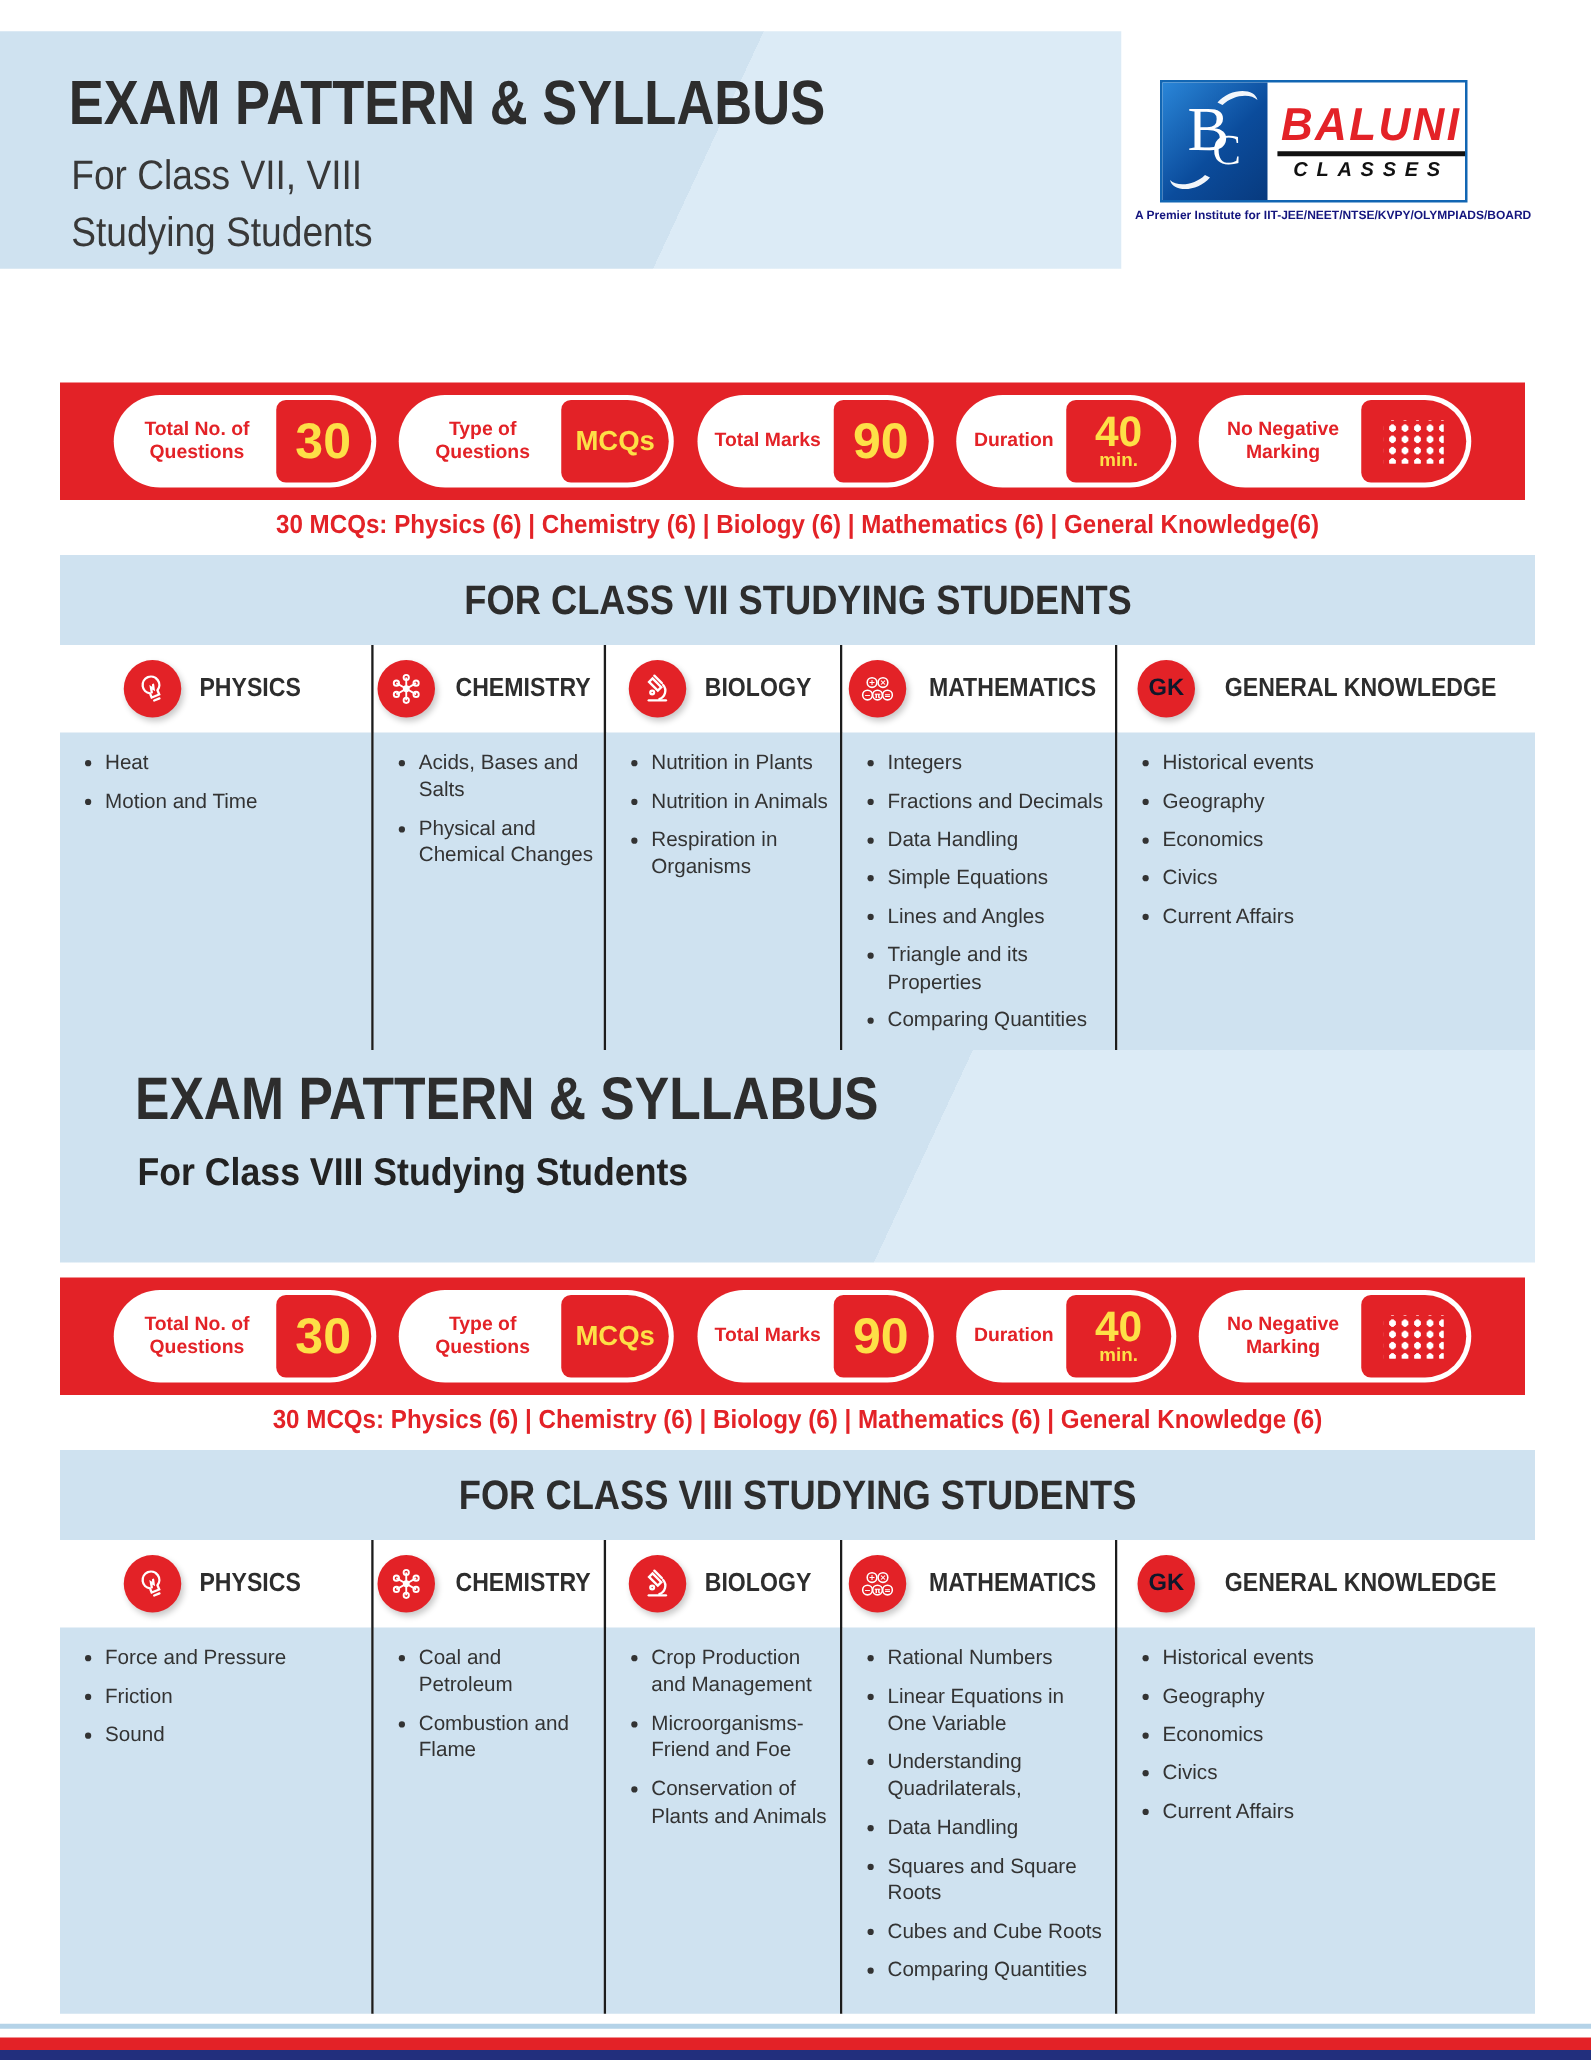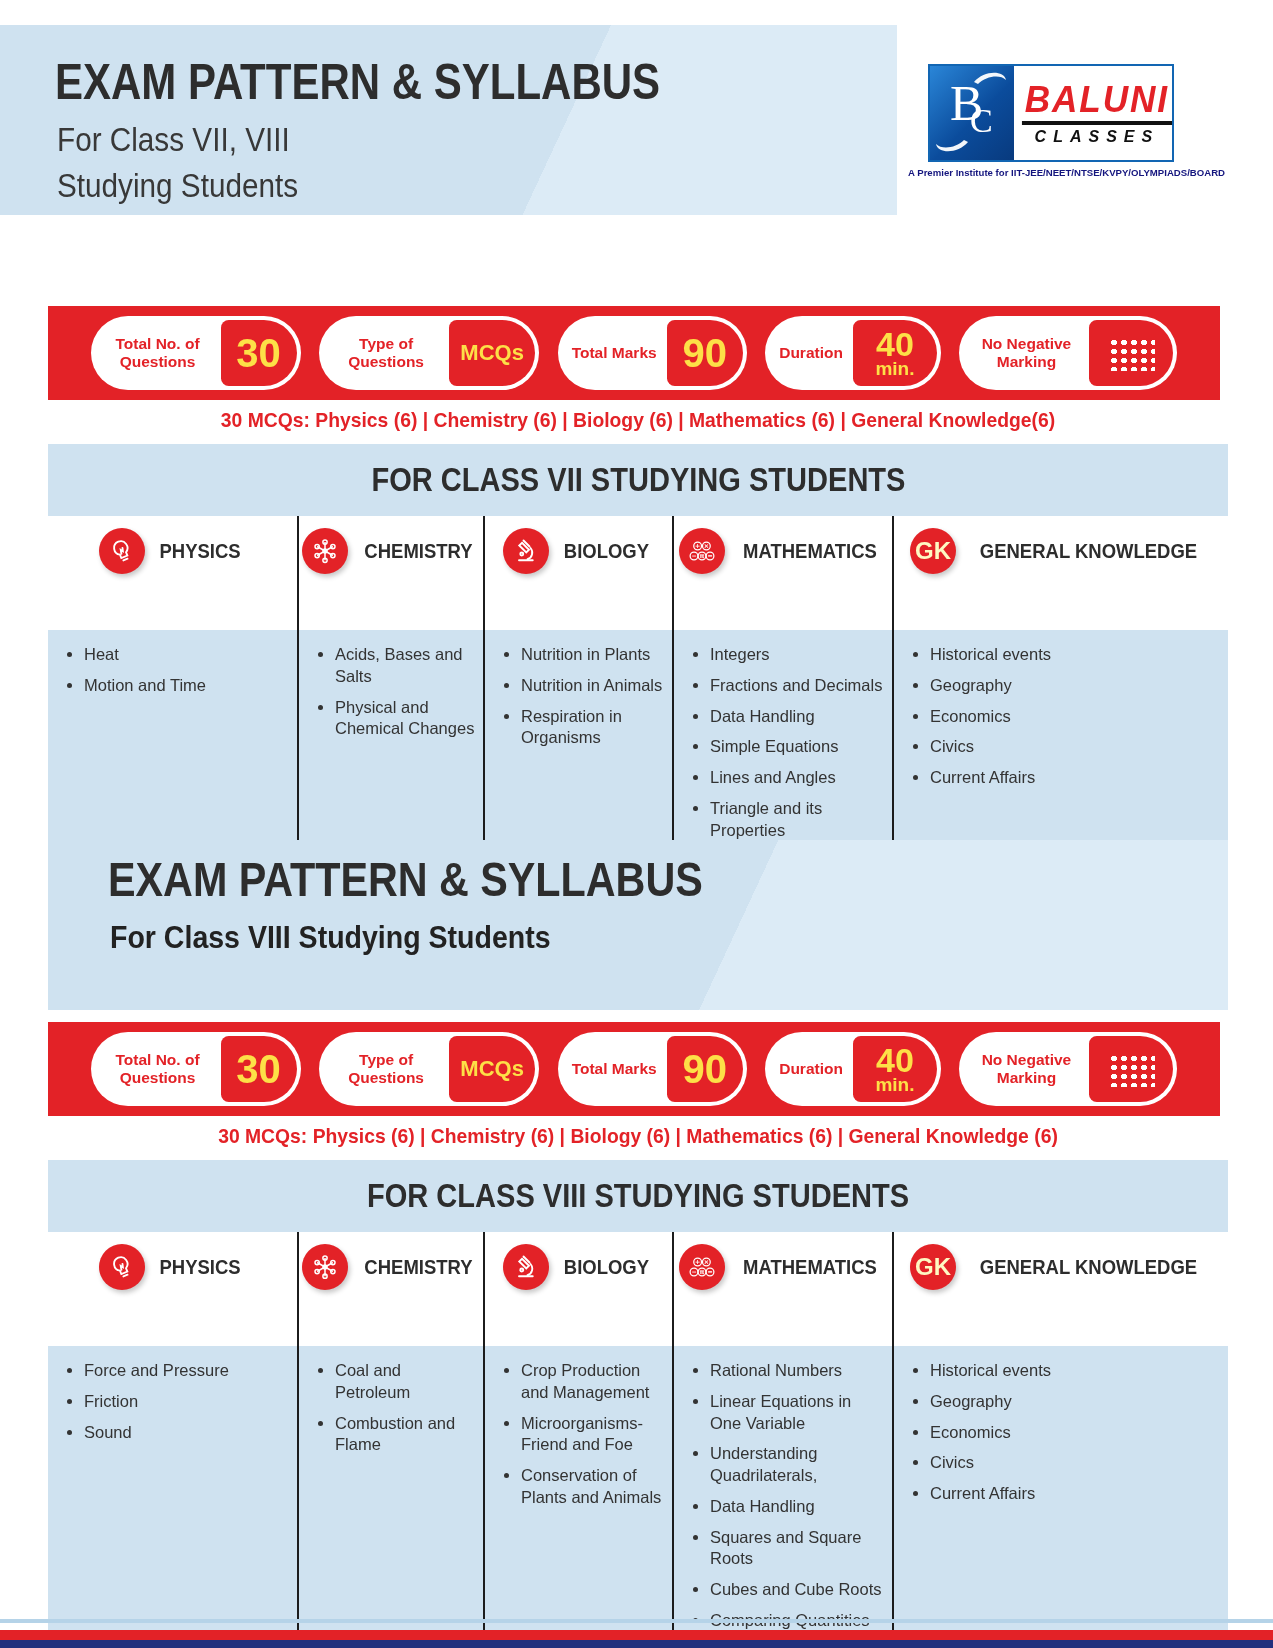--- a/index.html
+++ b/index.html
@@ -40,48 +40,48 @@
   .banner{position:absolute;left:48px;width:1172px;height:94px;background:var(--red);
     display:flex;align-items:center;justify-content:space-evenly;padding:0 24px;}
   #banner1{top:306px;} #banner2{top:1022px;}
   .pill{background:#fff;border-radius:40px;height:74px;display:flex;align-items:stretch;padding:4px;}
   .pill-label{color:var(--red);font-weight:bold;font-size:15.5px;line-height:1.18;display:flex;
     align-items:center;text-align:center;padding:0 10px;max-width:126px;}
   .pill-value{background:var(--red);color:#fde047;border-radius:8px 34px 34px 8px;display:flex;
     align-items:center;justify-content:center;font-weight:bold;font-size:40px;min-width:76px;padding:0 8px;}
   .pill-value.mcqs{font-size:22px;min-width:86px;}
   .pill-value.duration{flex-direction:column;font-size:34px;line-height:.95;min-width:84px;}
-  .pill-value .unit{font-size:19px;font-weight:bold;}
+  .pill-value .unit{font-size:15px;font-weight:bold;}
   .pill-value.iconval{min-width:84px;}
   .dots-grid{width:48px;height:35px;
     background-image:radial-gradient(circle,#fff 2.7px,rgba(255,255,255,0) 3px);
     background-size:10px 9px;background-position:2px 2px;}
 
   
   .breakdown{position:absolute;left:48px;width:1180px;text-align:center;color:var(--red);
     font-weight:bold;font-size:21px;white-space:nowrap;transform:scaleX(.92);transform-origin:center;}
   #breakdown1{top:408px;} #breakdown2{top:1124px;}
 
   
   .band{position:absolute;left:48px;width:1180px;height:72px;background:var(--lightblue);
     display:flex;align-items:center;justify-content:center;}
   #band1{top:444px;} #band2{top:1160px;}
   .band-text{font-size:33px;font-weight:bold;color:var(--dark);transform:scaleX(.88);white-space:nowrap;}
 
   
   .table{position:absolute;left:48px;width:1180px;display:flex;align-items:stretch;}
   #table1{top:516px;} #table2{top:1232px;}
-  .col{display:flex;flex-direction:column;gap:44px;}
+  .col{display:flex;flex-direction:column;}
   .col + .col{border-left:2px solid var(--divider);}
   .c1{flex:0 0 249px;} .c2{flex:0 0 186px;} .c3{flex:0 0 189px;} .c4{flex:0 0 220px;} .c5{flex:0 0 336px;}
   .col-header{height:70px;background:#fff;display:flex;align-items:center;justify-content:center;gap:9px;}
   .subject-icon{width:46px;height:46px;border-radius:50%;background:var(--red);flex:0 0 auto;
     display:flex;align-items:center;justify-content:center;box-shadow:2px 3px 5px rgba(0,0,0,.22);}
   .subject-icon svg{display:block;}
-  .gk-text{color:#fef9c3;font-weight:bold;font-size:24px;letter-spacing:0;}
+  .gk-text{color:#0f172a;font-weight:bold;font-size:19px;letter-spacing:0;}
   .subject-label{font-weight:bold;font-size:21px;color:var(--dark);transform:scaleX(.88);white-space:nowrap;}
   .col-content{background:var(--lightblue);flex:1;padding:14px 6px 14px 8px;}
   #table1 .col-content{min-height:236px;} #table2 .col-content{min-height:278px;}
   .col-content ul{margin:0;padding-left:28px;}
   .col-content li{font-size:16.5px;color:#333;margin-bottom:9px;line-height:1.32;}
 
   
   #block2{position:absolute;left:48px;top:840px;width:1180px;height:170px;
     background:linear-gradient(115deg,var(--lightblue) 58%,#dcebf6 58%);}
   .block2-title{position:absolute;left:60px;top:12px;font-size:48px;font-weight:bold;color:var(--dark);

